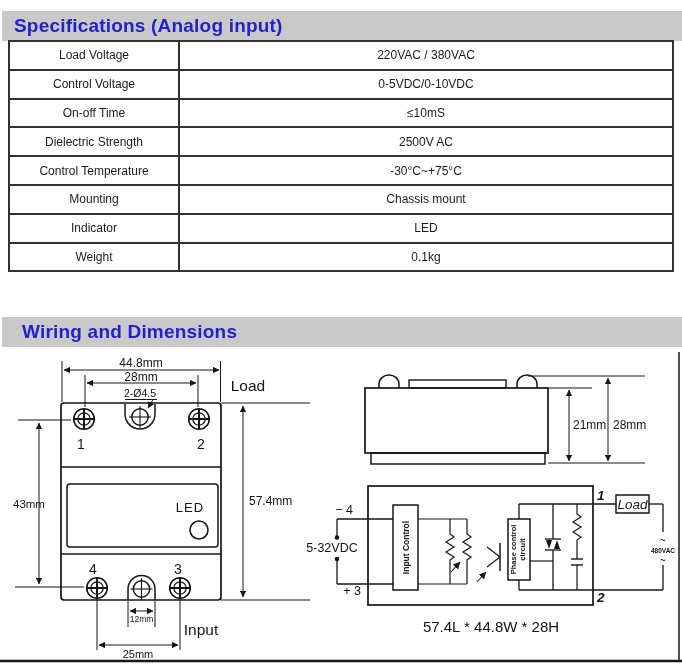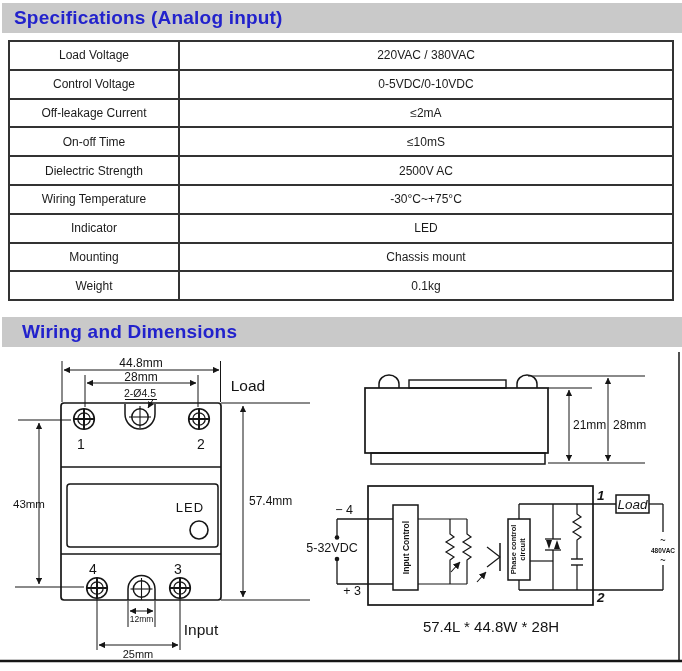--- a/index.html
+++ b/index.html
@@ -1,21 +1,21 @@
 <!DOCTYPE html>
 <html><head>
 <meta charset="utf-8">
 <style>
   html,body{margin:0;padding:0;background:#ffffff;}
   #page{position:relative;width:682px;height:671px;background:#ffffff;overflow:hidden;
         font-family:"Liberation Sans",sans-serif;color:#1b1b1b;}
   .band{position:absolute;left:2px;width:680px;height:30px;background:#c9c9c9;}
   .band .title{display:block;padding-left:12px;line-height:30px;font-size:19px;font-weight:bold;
         color:#2222cc;letter-spacing:0.2px;}
-  #band1{top:3px;}
+  #band1{top:11px;}
   #band2{top:317px;padding-left:8px;}
   #spec{position:absolute;top:40px;left:8px;width:666px;border-collapse:collapse;}
   #spec td{border:2px solid #333333;height:18.8px;padding:4px 4px;font-size:12px;text-align:center;
         vertical-align:middle;line-height:1;background:#ffffff;}
   #spec td.c1{width:160px;}
   #drawing{position:absolute;top:348px;left:0;}
   svg text{font-family:"Liberation Sans",sans-serif;fill:#141414;}
   svg .ln{stroke:#161616;fill:none;}
 </style>
 </head>
@@ -31,42 +31,38 @@
     <tbody>
       <tr>
           <td class="c1">Load Voltage</td>
           <td>220VAC / 380VAC</td>
         </tr>
       <tr>
           <td class="c1">Control Voltage</td>
           <td>0-5VDC/0-10VDC</td>
         </tr>
       <tr>
-          <td class="c1">Off-leakage Current</td>
-          <td>≤2mA</td>
-        </tr>
-      <tr>
           <td class="c1">On-off Time</td>
           <td>≤10mS</td>
         </tr>
       <tr>
           <td class="c1">Dielectric Strength</td>
           <td>2500V AC</td>
         </tr>
       <tr>
-          <td class="c1">Wiring Temperature</td>
+          <td class="c1">Control Temperature</td>
           <td>-30°C~+75°C</td>
+        </tr>
+      <tr>
+          <td class="c1">Mounting</td>
+          <td>Chassis mount</td>
         </tr>
       <tr>
           <td class="c1">Indicator</td>
           <td>LED</td>
-        </tr>
-      <tr>
-          <td class="c1">Mounting</td>
-          <td>Chassis mount</td>
         </tr>
       <tr>
           <td class="c1">Weight</td>
           <td>0.1kg</td>
         </tr>
     </tbody>
   </table>
 
   <div id="band2" class="band">
     <span class="title">Wiring and Dimensions</span>

